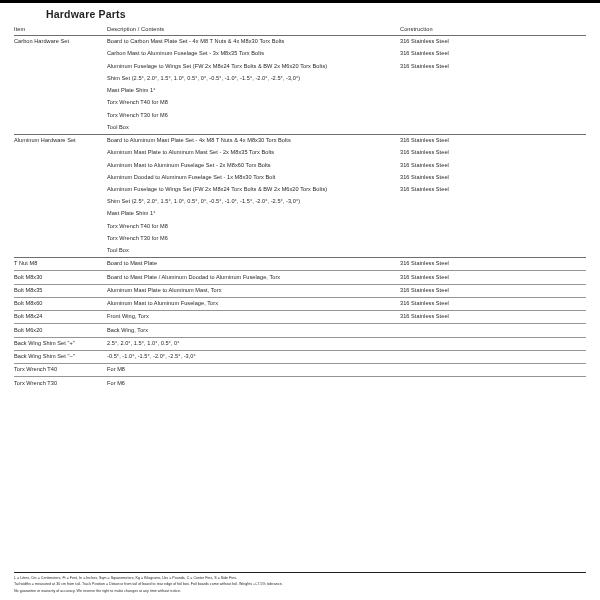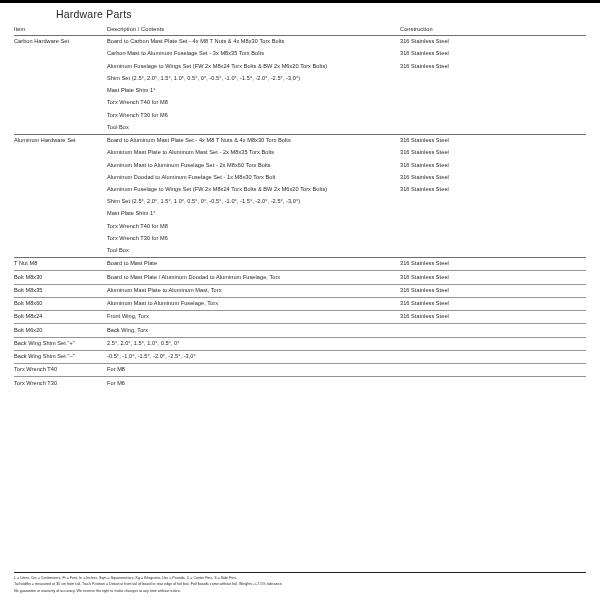--- a/index.html
+++ b/index.html
@@ -22,23 +22,23 @@
     height: 3px;
     background: #000000;
   }
   .page {
     position: absolute;
     top: 3px; left: 0;
     width: 600px;
   }
   .page-title {
     font-size: 10.5px;
-    font-weight: normal;
+    font-weight: bold;
     letter-spacing: 0.2px;
-    margin: 5px 0 0 28px;
+    margin: 5px 0 0 18px;
     color: #231f20;
     padding-left: 28px;
   }
   table.parts {
     border-collapse: collapse;
     width: 572px;
     margin: 6px 0 0 14px;
     table-layout: fixed;
   }
   table.parts col.c-item   { width: 93px; }

